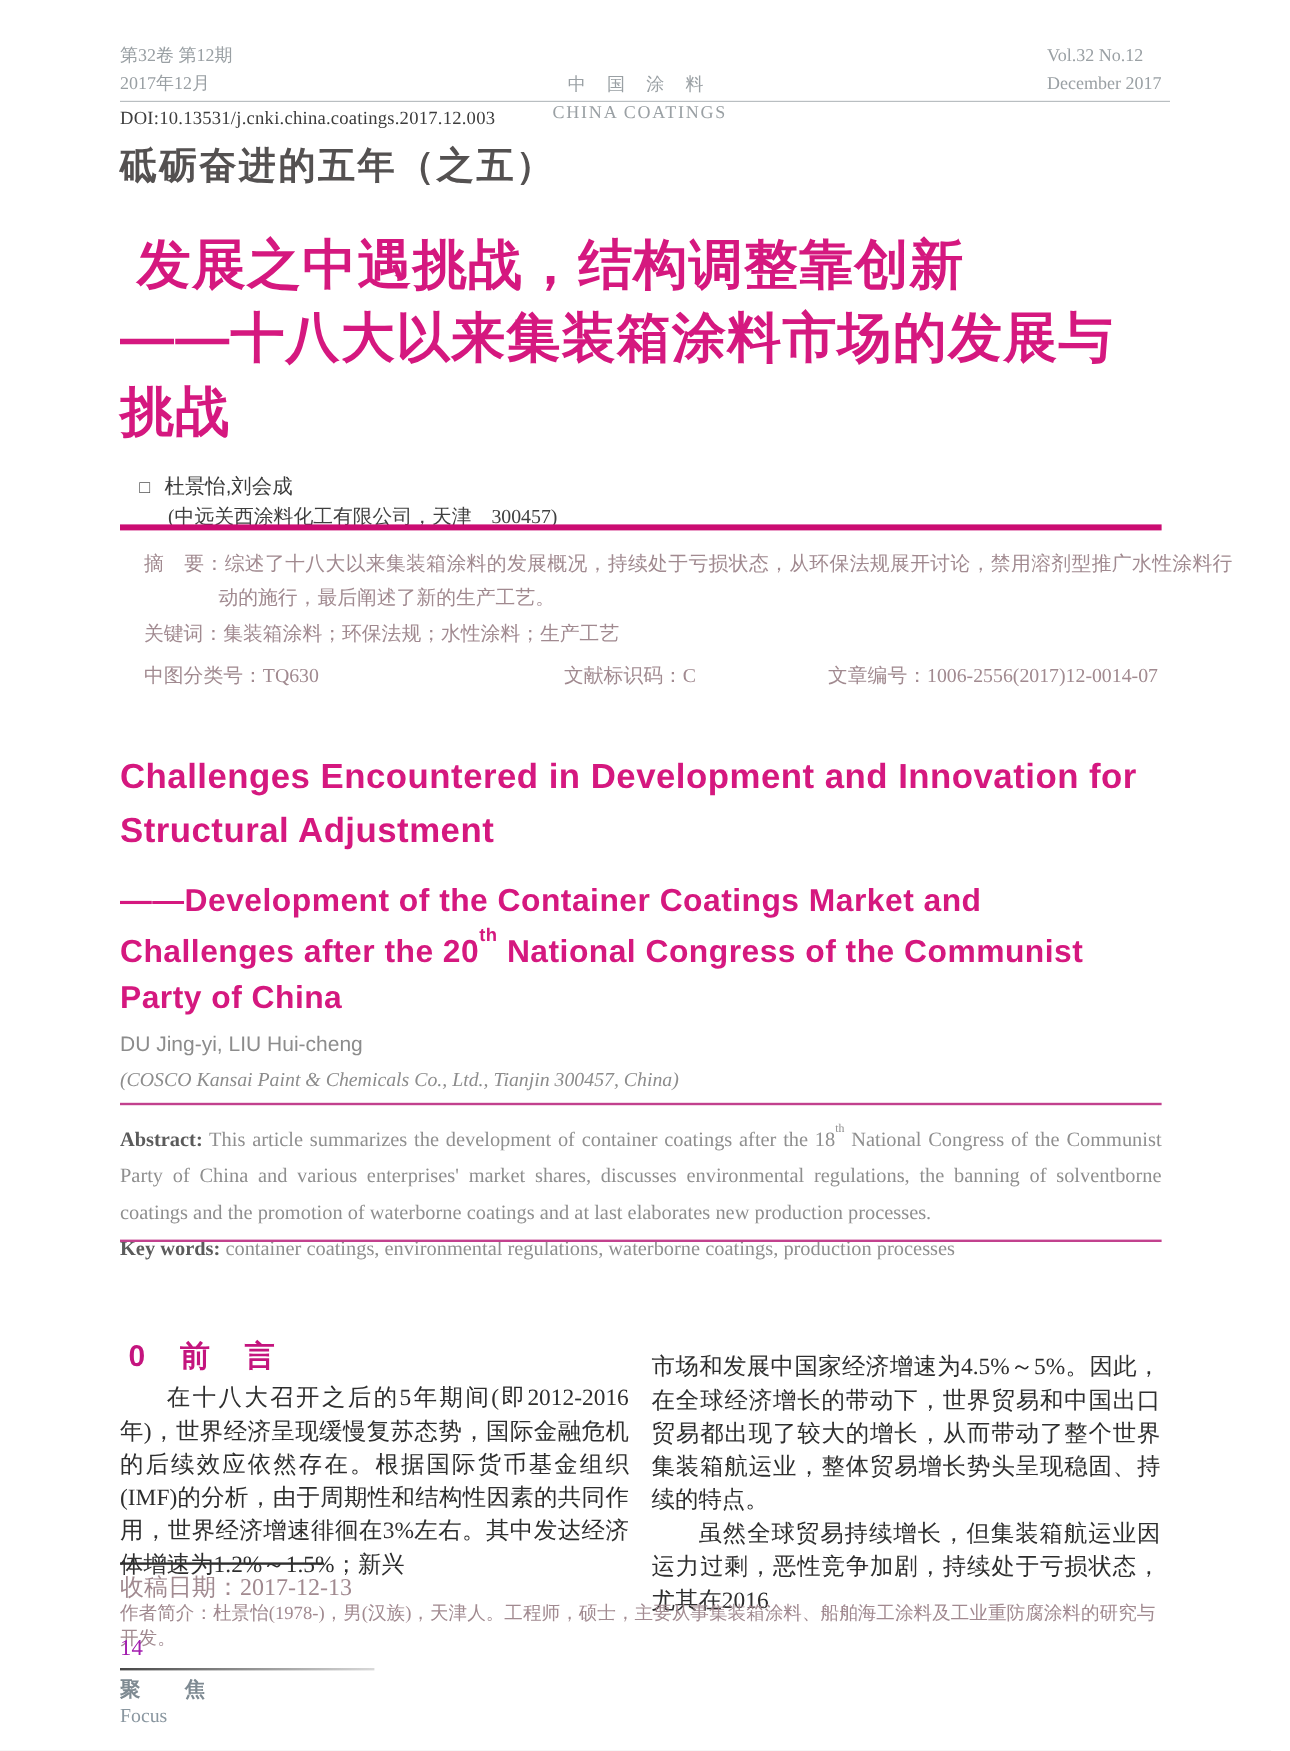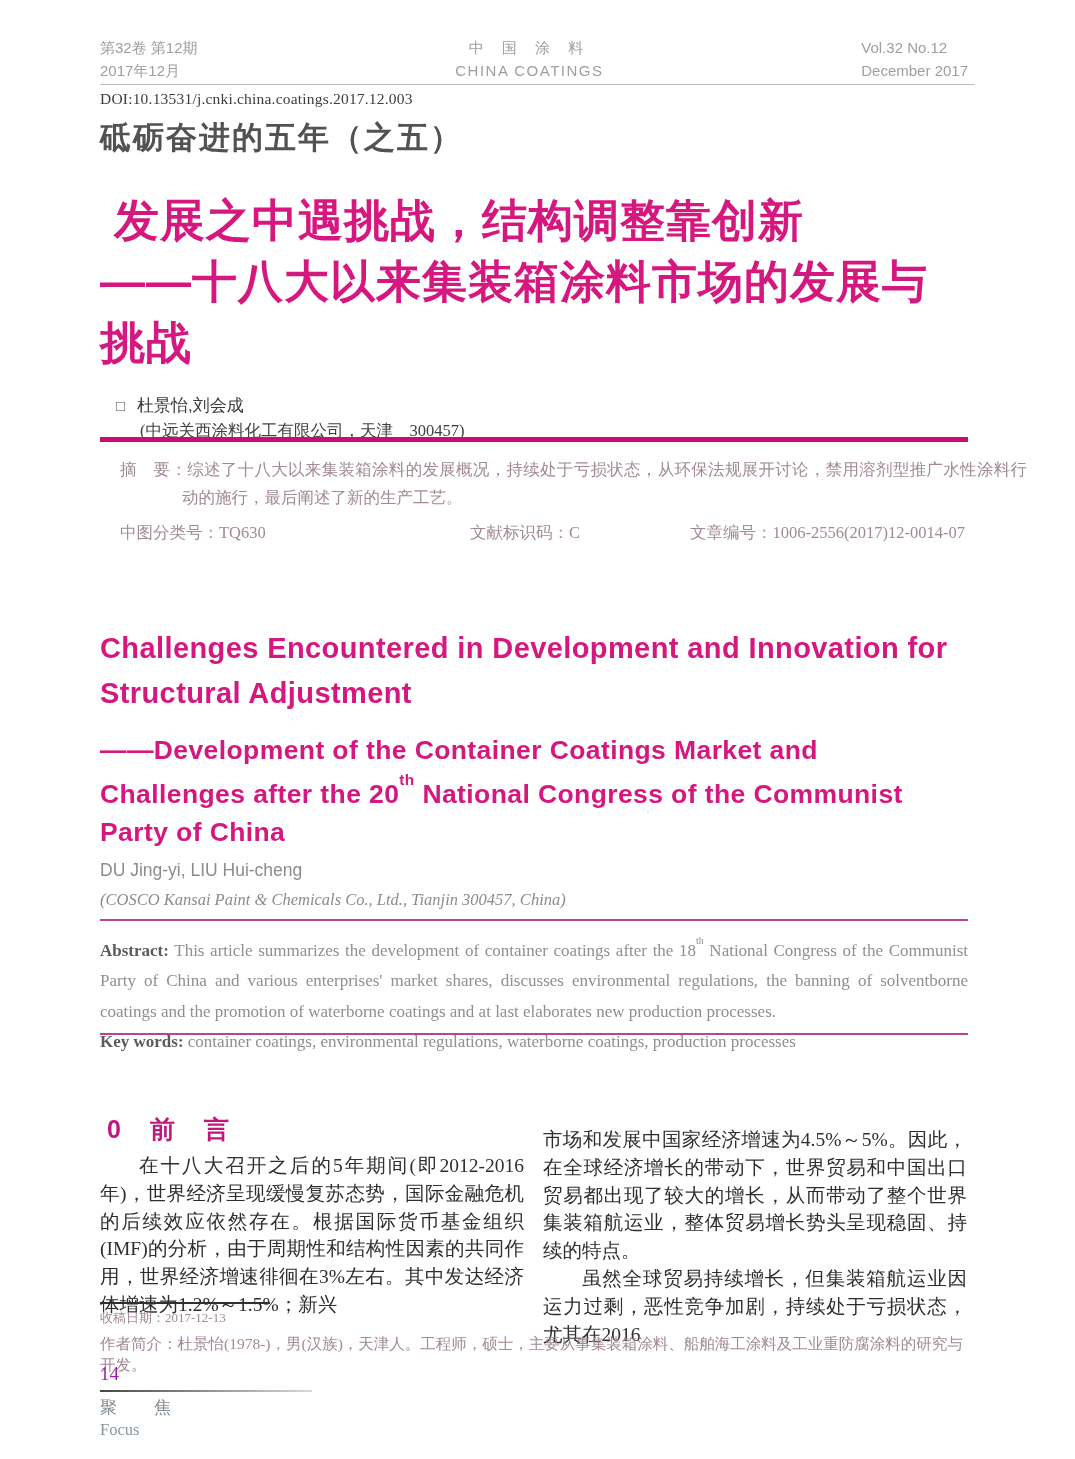--- a/index.html
+++ b/index.html
@@ -2,24 +2,24 @@
 <html><head>
 <meta charset="utf-8">
 <style>
   html,body{margin:0;padding:0;background:#e8e8e8;}
   .page{position:relative;width:1075px;height:1459px;background:#ffffff;margin:0 auto;
         font-family:"Liberation Serif",serif;color:#303030;overflow:hidden;}
   .abs{position:absolute;}
 
   
   .hdr{top:36px;left:100px;width:868px;display:flex;justify-content:space-between;
-       font-family:Liberation Sans, sans-serif;color:#9aa0a4;font-size:15px;line-height:23px;gap:44px;}
+       font-family:Liberation Serif, serif;color:#9aa0a4;font-size:15px;line-height:23px;gap:44px;}
   .hdr .center{text-align:center;}
   .hdr .right{text-align:left;}
-  .cn-spaced{letter-spacing:7px;}
+  .cn-spaced{letter-spacing:7px;margin-top:24px;}
   .en-spaced{letter-spacing:1.5px;}
   .hdr-rule{top:84px;left:100px;width:875px;height:1px;background:#b9bec1;}
   .doi{top:90px;left:100px;font-size:15.5px;color:#3c3c3c;letter-spacing:0.2px;}
 
   
   .banner{top:117px;left:100px;font-family:"Liberation Sans",sans-serif;font-weight:bold;
           font-size:31px;color:#545151;letter-spacing:2px;}
   .cn-title{top:190px;left:100px;width:880px;font-family:"Liberation Sans",sans-serif;
             font-weight:bold;font-size:45px;line-height:61px;color:#d5187f;letter-spacing:1px;}
   .cn-title .l1{margin-left:14px;}
@@ -55,28 +55,28 @@
   .sec-head{top:1113px;left:107px;font-family:"Liberation Sans",sans-serif;font-weight:bold;
             font-size:25px;color:#c4147e;letter-spacing:2px;}
   .col{font-size:19.5px;line-height:27.8px;text-align:justify;color:#2e2e2e;}
   .col p{margin:0;}
   .col .ind{text-indent:2em;}
   .col-left{top:1152px;left:100px;width:424px;}
   .col-right{top:1126px;left:543px;width:424px;}
 
   
   .fn-rule{top:1302px;left:100px;width:170px;height:2px;background:#2f2f2f;}
-  .fn1{top:1309px;left:100px;font-size:13px;color:#a18a90;}
+  .fn1{top:1309px;left:100px;font-size:20px;color:#a18a90;}
   .fn2{top:1334px;left:100px;width:868px;font-size:15.5px;color:#a18a90;}
 
   
   .pg-num{top:1363px;left:100px;font-size:19px;color:#a21caf;}
   .pg-rule{top:1390px;left:100px;width:212px;height:2px;
            background:linear-gradient(to right,#474747,#d9d9d9);}
-  .col-cn{top:1396px;left:100px;font-weight:normal;font-size:17px;letter-spacing:10px;color:#7e8a92;}
+  .col-cn{top:1396px;left:100px;font-weight:bold;font-size:17px;letter-spacing:10px;color:#7e8a92;}
   .col-en{top:1420px;left:100px;font-size:16.5px;color:#8a97a0;}
 </style>
 </head>
 <body>
 
 <div class="page">
 
   <div class="abs hdr">
     <div class="left">
       <div>第32卷 第12期</div>
@@ -103,20 +103,21 @@
   <div class="abs banner">砥砺奋进的五年（之五）</div>
 
   <div class="abs byline">
     <span class="marker">□</span><span>杜景怡,刘会成</span>
   </div>
   <div class="abs affil-cn">(中远关西涂料化工有限公司，天津　300457)</div>
   <div class="abs rule-thick"></div>
 
   <div class="abs abs-cn">
     <p class="hang"><span>摘　要：</span><span>综述了十八大以来集装箱涂料的发展概况，持续处于亏损状态，从环保法规展开讨论，禁用溶剂型推广水性涂料行动的施行，最后阐述了新的生产工艺。</span></p>
+    <div class="kw"><span>关键词：</span><span>集装箱涂料；环保法规；水性涂料；生产工艺</span></div>
     <div class="meta">
       <span class="m1">中图分类号：TQ630</span>
       <span class="m2">文献标识码：C</span>
       <span class="m3">文章编号：1006-2556(2017)12-0014-07</span>
     </div>
   </div>
 
   <div class="abs en-title">
     <div>Challenges Encountered in Development and Innovation for</div>
     <div>Structural Adjustment</div>

